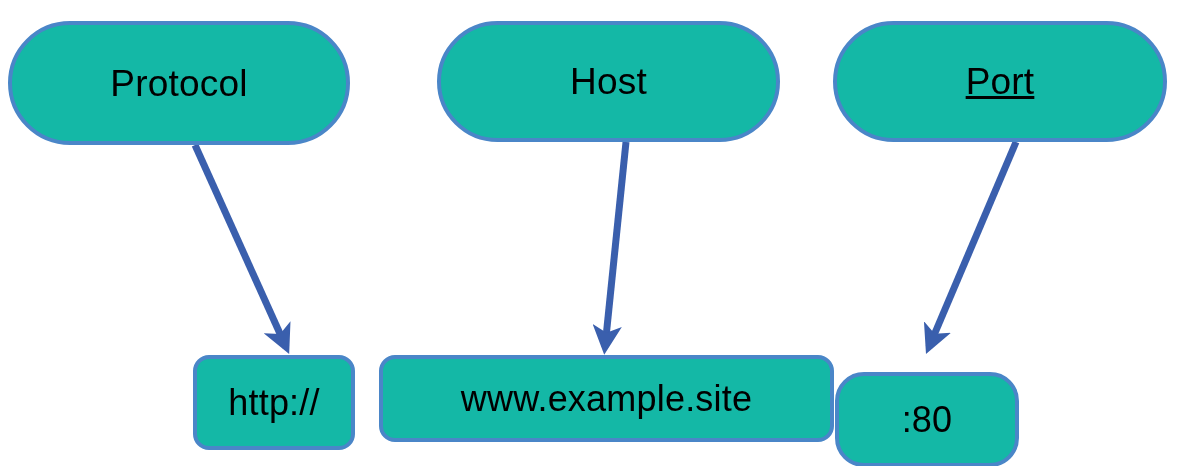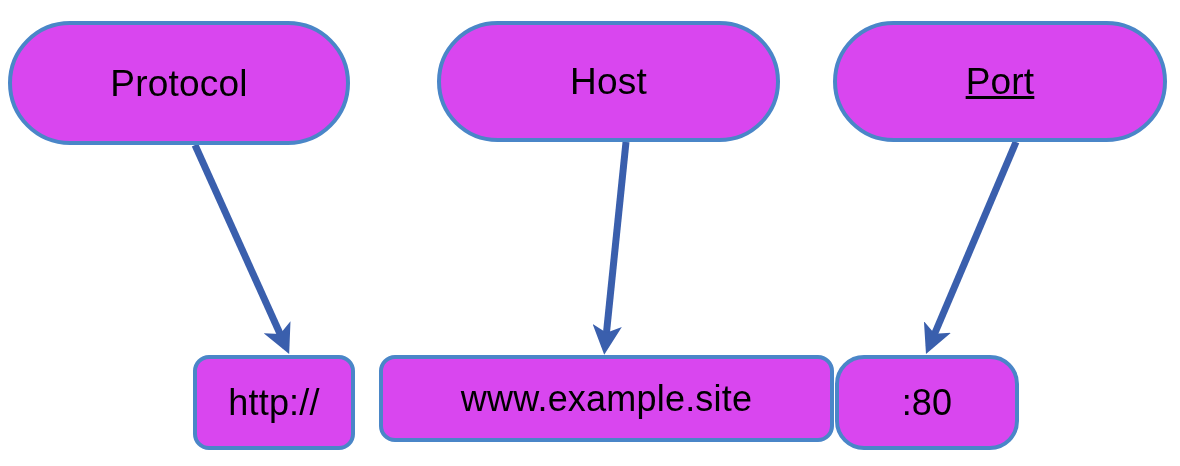--- a/index.html
+++ b/index.html
@@ -22,21 +22,21 @@
     position: absolute;
     left: 0;
     top: 0;
     width: 1180px;
     height: 466px;
     pointer-events: none;
   }
   .node {
     position: absolute;
     box-sizing: border-box;
-    background: #d946ef;
+    background: #14b8a6;
     border: 4px solid #4A86C8;
     display: flex;
     align-items: center;
     justify-content: center;
     color: #000000;
     font-family: "Liberation Sans", sans-serif;
     font-weight: 400;
     line-height: 1;
     z-index: 2;
   }
@@ -55,21 +55,21 @@
   }
 
   
   #node-protocol { left: 8px;   top: 21px; width: 342px; height: 124px; }
   #node-host     { left: 437px; top: 21px; width: 343px; height: 121px; }
   #node-port     { left: 833px; top: 21px; width: 334px; height: 121px; text-decoration: underline; }
 
   
   #node-url-protocol { left: 193px; top: 355px; width: 162px; height: 95px; }
   #node-url-host     { left: 379px; top: 355px; width: 455px; height: 87px; }
-  #node-url-port     { left: 835px; top: 355px; width: 184px; height: 95px; border-radius: 29px; }
+  #node-url-port     { left: 835px; top: 372px; width: 184px; height: 95px; border-radius: 29px; }
 </style>
 </head>
 <body>
 
 <div id="diagram-canvas">
 
   <svg id="arrow-layer" viewBox="0 0 1180 466" width="1180" height="466" xmlns="http://www.w3.org/2000/svg">
     <defs>
       <marker id="arrowhead" markerWidth="4.2" markerHeight="4.2" refX="3.1" refY="2.1" orient="auto" markerUnits="strokeWidth">
         <path d="M 0 0 L 4.2 2.1 L 0 4.2 L 1.05 2.1 Z" fill="#3A5FAD"></path>

